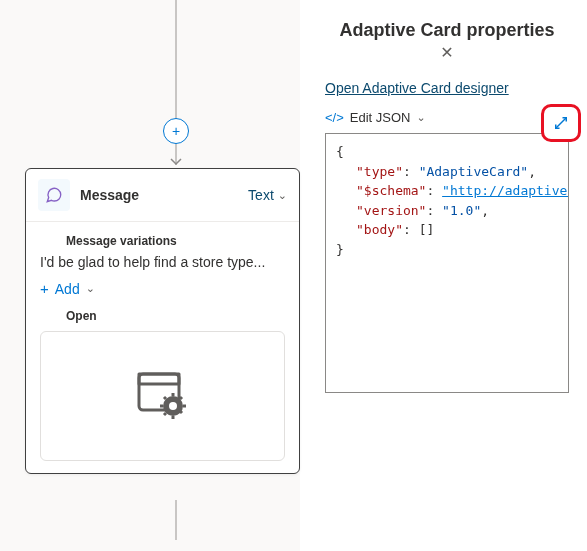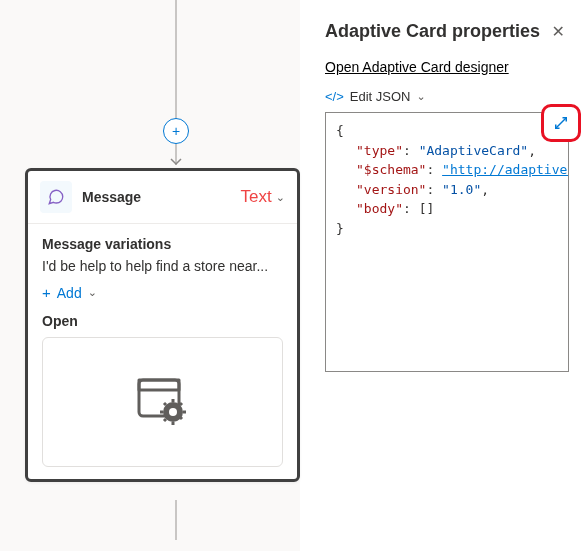--- a/index.html
+++ b/index.html
@@ -58,45 +58,45 @@
       width: 12px; height: 12px;
       z-index: 2;
     }
     .arrow-down svg { display: block; }
     .node {
       position: absolute;
       left: 25px;
       top: 168px;
       width: 275px;
       background: #fff;
-      border: 3px solid #404040;
+      border: 1px solid #404040;
       border-radius: 6px;
       box-shadow: 0 1px 3px rgba(0,0,0,0.06);
     }
     .node-header {
       display: flex;
       align-items: center;
       padding: 10px 12px;
       border-bottom: 1px solid #edebe9;
     }
     .node-icon {
       width: 32px; height: 32px;
       border-radius: 4px;
       background: #f3f9fd;
       display: flex;
       align-items: center;
       justify-content: center;
       margin-right: 10px;
     }
     .node-icon svg { stroke: #8661c5; }
     .node-title { flex: 1; font-weight: 600; }
-    .node-type { font-size: 17px; color: #ef4444; margin-right: 4px; }
+    .node-type { font-size: 14px; color: #0c4a6e; margin-right: 4px; }
     .chev { color: #605e5c; font-size: 11px; }
     .section { padding: 12px 14px; }
-    .section-label { font-weight: 600; font-size: 14px; margin-bottom: 6px; }
+    .section-label { font-weight: 600; font-size: 12px; margin-bottom: 6px; margin-left: 26px; }
     .variation-text {
       font-size: 14px;
       color: #323130;
       white-space: nowrap;
       overflow: hidden;
       text-overflow: ellipsis;
     }
     .add-row {
       display: flex;
       align-items: center;
@@ -122,25 +122,26 @@
       width: 280px;
       height: 551px;
       background: #fff;
       padding: 20px 18px 0 18px;
     }
     .panel-header {
       display: flex;
       align-items: center;
       justify-content: space-between;
       margin-bottom: 16px;
+      flex-direction: column;
     }
     .panel-title { font-size: 18px; font-weight: 600; }
     .close-x { font-size: 16px; color: #605e5c; cursor: pointer; padding: 2px 4px; }
     .link {
-      color: #000000;
+      color: #0c4a6e;
       text-decoration: underline;
       font-size: 14px;
       cursor: pointer;
     }
     .edit-json-row {
       display: flex;
       align-items: center;
       gap: 6px;
       margin-top: 14px;
       margin-bottom: 8px;
@@ -209,21 +210,21 @@
         <svg width="18" height="18" viewBox="0 0 24 24" fill="none" stroke-width="1.8">
           <path d="M21 11.5a8.38 8.38 0 0 1-8.5 8.5 8.5 8.5 0 0 1-3.9-.9L3 21l1.9-5.6A8.5 8.5 0 1 1 21 11.5z"></path>
         </svg>
       </div>
       <div class="node-title">Message</div>
       <span class="node-type">Text</span>
       <span class="chev">⌄</span>
     </div>
     <div class="section">
       <div class="section-label">Message variations</div>
-      <div class="variation-text">I'd be help to help find a store near...</div>
+      <div class="variation-text">I'd be glad to help find a store type...</div>
       <div class="add-row">
         <span class="add-plus">+</span>
         <span>Add</span>
         <span class="chev">⌄</span>
       </div>
     </div>
     <div class="section" style="padding-top:0">
       <div class="section-label">Open</div>
       <div class="media-box">
         <span>

